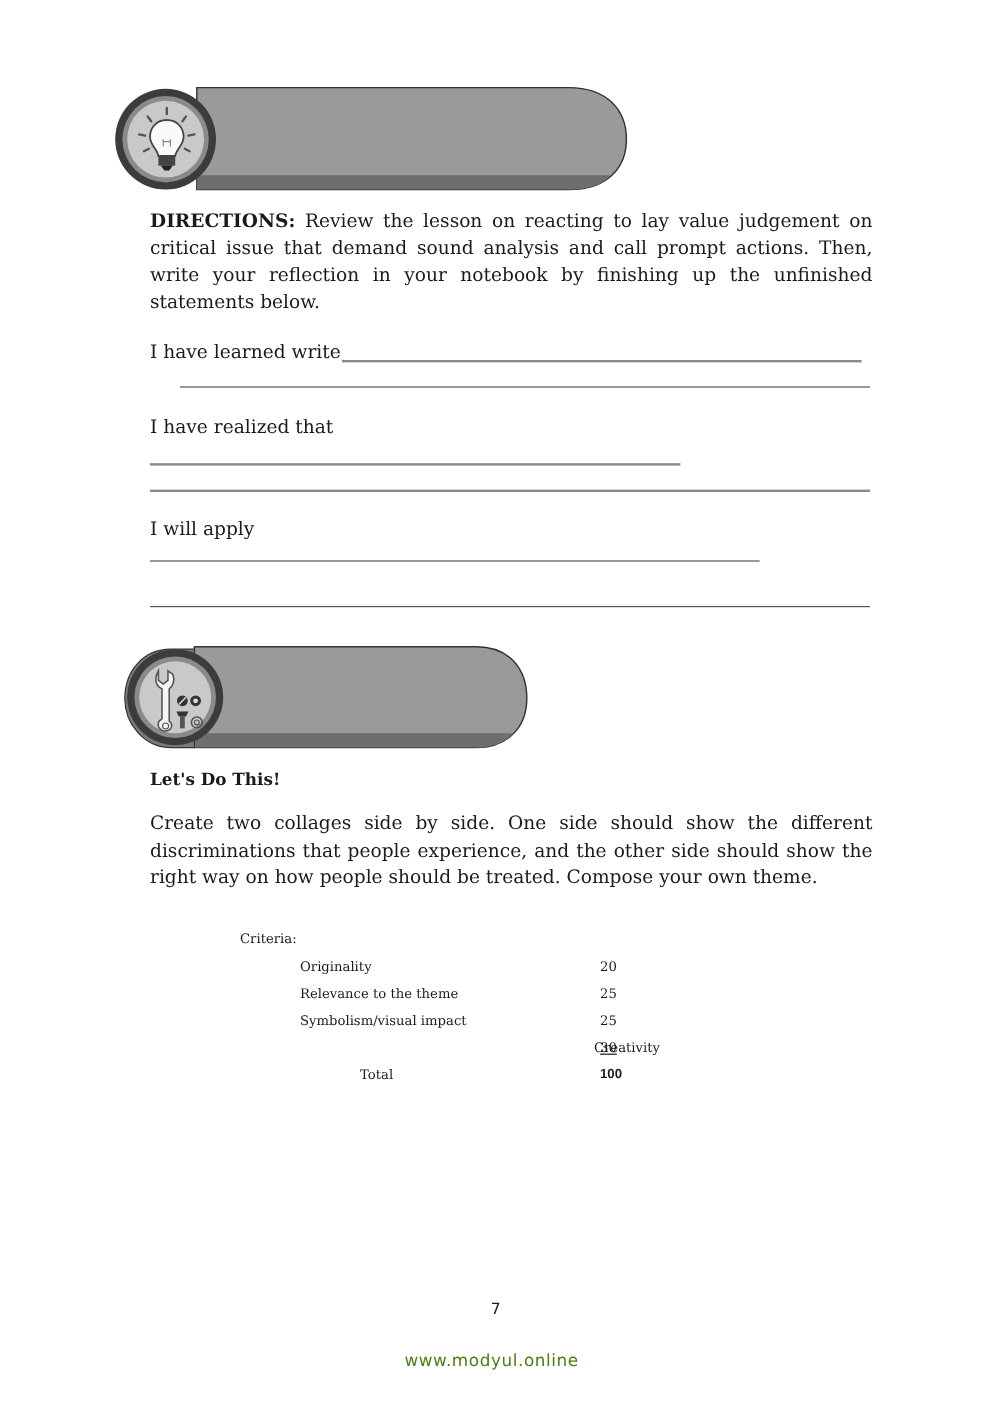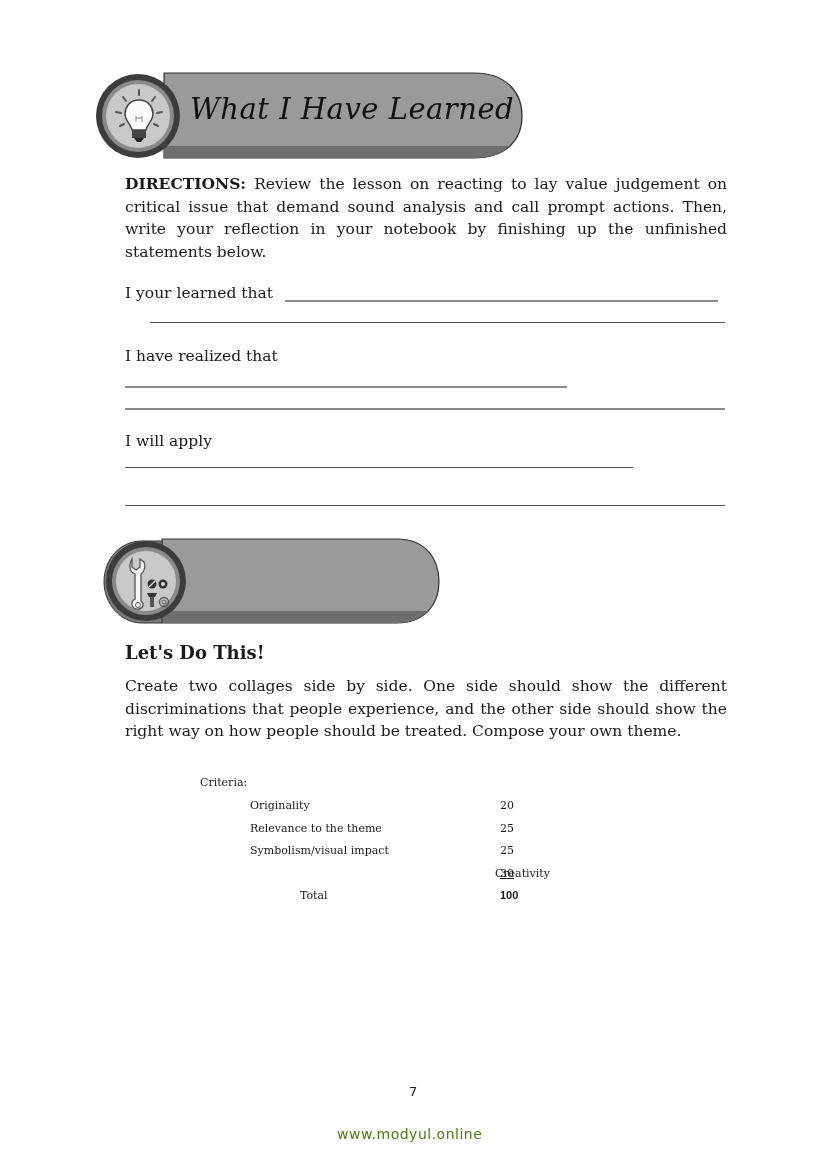--- a/index.html
+++ b/index.html
@@ -43,28 +43,27 @@
         <line x1="50" y1="24" x2="45" y2="25"></line>
         <line x1="8" y1="38" x2="12" y2="36"></line>
         <line x1="46" y1="38" x2="42" y2="36"></line>
       </g>
       <path d="M27,12 C17,12 13,20 13,26 C13,33 19,36 20,42 L34,42 C35,36 41,33 41,26 C41,20 37,12 27,12 Z" fill="#fafafa" stroke="#444" stroke-width="1.5"></path>
       <path d="M24,34 L24,28 M30,34 L30,28 M24,30 L30,30" stroke="#888" stroke-width="1"></path>
       <rect x="20" y="42" width="14" height="8" fill="#444"></rect>
       <path d="M22,50 L32,50 L29,54 L25,54 Z" fill="#222"></path>
     </svg>
   </div>
-  <div class="banner-title" style="left:96px; top:22px; font-size:29px;">What I Have Learned</div>
 </div>
 
 <div class="abs body-text" style="left:125px; top:173px; width:602px;">
   <b>DIRECTIONS:</b><span> Review the lesson on reacting to lay value judgement on critical issue that demand sound analysis and call prompt actions. Then, write your reflection in your notebook by finishing up the unfinished statements below.</span>
 </div>
 
-<div class="abs label" style="left:125px; top:284px;">I your learned that</div>
+<div class="abs label" style="left:125px; top:284px;">I have learned write</div>
 <div class="line gray" style="left:285px; top:300px; width:433px;"></div>
 <div class="line" style="left:150px; top:322px; width:575px;"></div>
 
 <div class="abs label" style="left:125px; top:347px;">I have realized that</div>
 <div class="line gray" style="left:125px; top:386px; width:442px;"></div>
 <div class="line gray" style="left:125px; top:408px; width:600px;"></div>
 
 <div class="abs label" style="left:125px; top:432px;">I will apply</div>
 <div class="line" style="left:125px; top:467px; width:508px;"></div>
 <div class="line" style="left:125px; top:505px; width:600px;"></div>
@@ -87,21 +86,21 @@
       <circle cx="41" cy="31" r="4.5" fill="#333"></circle>
       <circle cx="41" cy="31" r="2" fill="#ddd"></circle>
       <path d="M25,40 L35,40 L33,44 L27,44 Z" fill="#333"></path>
       <rect x="28" y="44" width="4" height="10" fill="#555"></rect>
       <circle cx="42" cy="49" r="4.5" fill="none" stroke="#555" stroke-width="1.3"></circle>
       <circle cx="42" cy="49" r="2" fill="none" stroke="#555" stroke-width="1"></circle>
     </svg>
   </div>
 </div>
 
-<div class="abs" style="left:125px; top:642px; font-size:18px; font-weight:bold;">Let's Do This!</div>
+<div class="abs" style="left:125px; top:642px; font-size:14px; font-weight:bold;">Let's Do This!</div>
 
 <div class="abs body-text" style="left:125px; top:675px; width:602px;">Create two collages side by side. One side should show the different discriminations that people experience, and the other side should show the right way on how people should be treated. Compose your own theme.</div>
 
 <div class="abs criteria-row" style="left:200px; top:776px;">Criteria:</div>
 
 <div class="criteria-row" style="left:250px; top:799px; width:300px;">
   <span>Originality</span>
   <span class="abs" style="left:250px; top:0;">20</span>
 </div>
 <div class="criteria-row" style="left:250px; top:822px; width:300px;">

